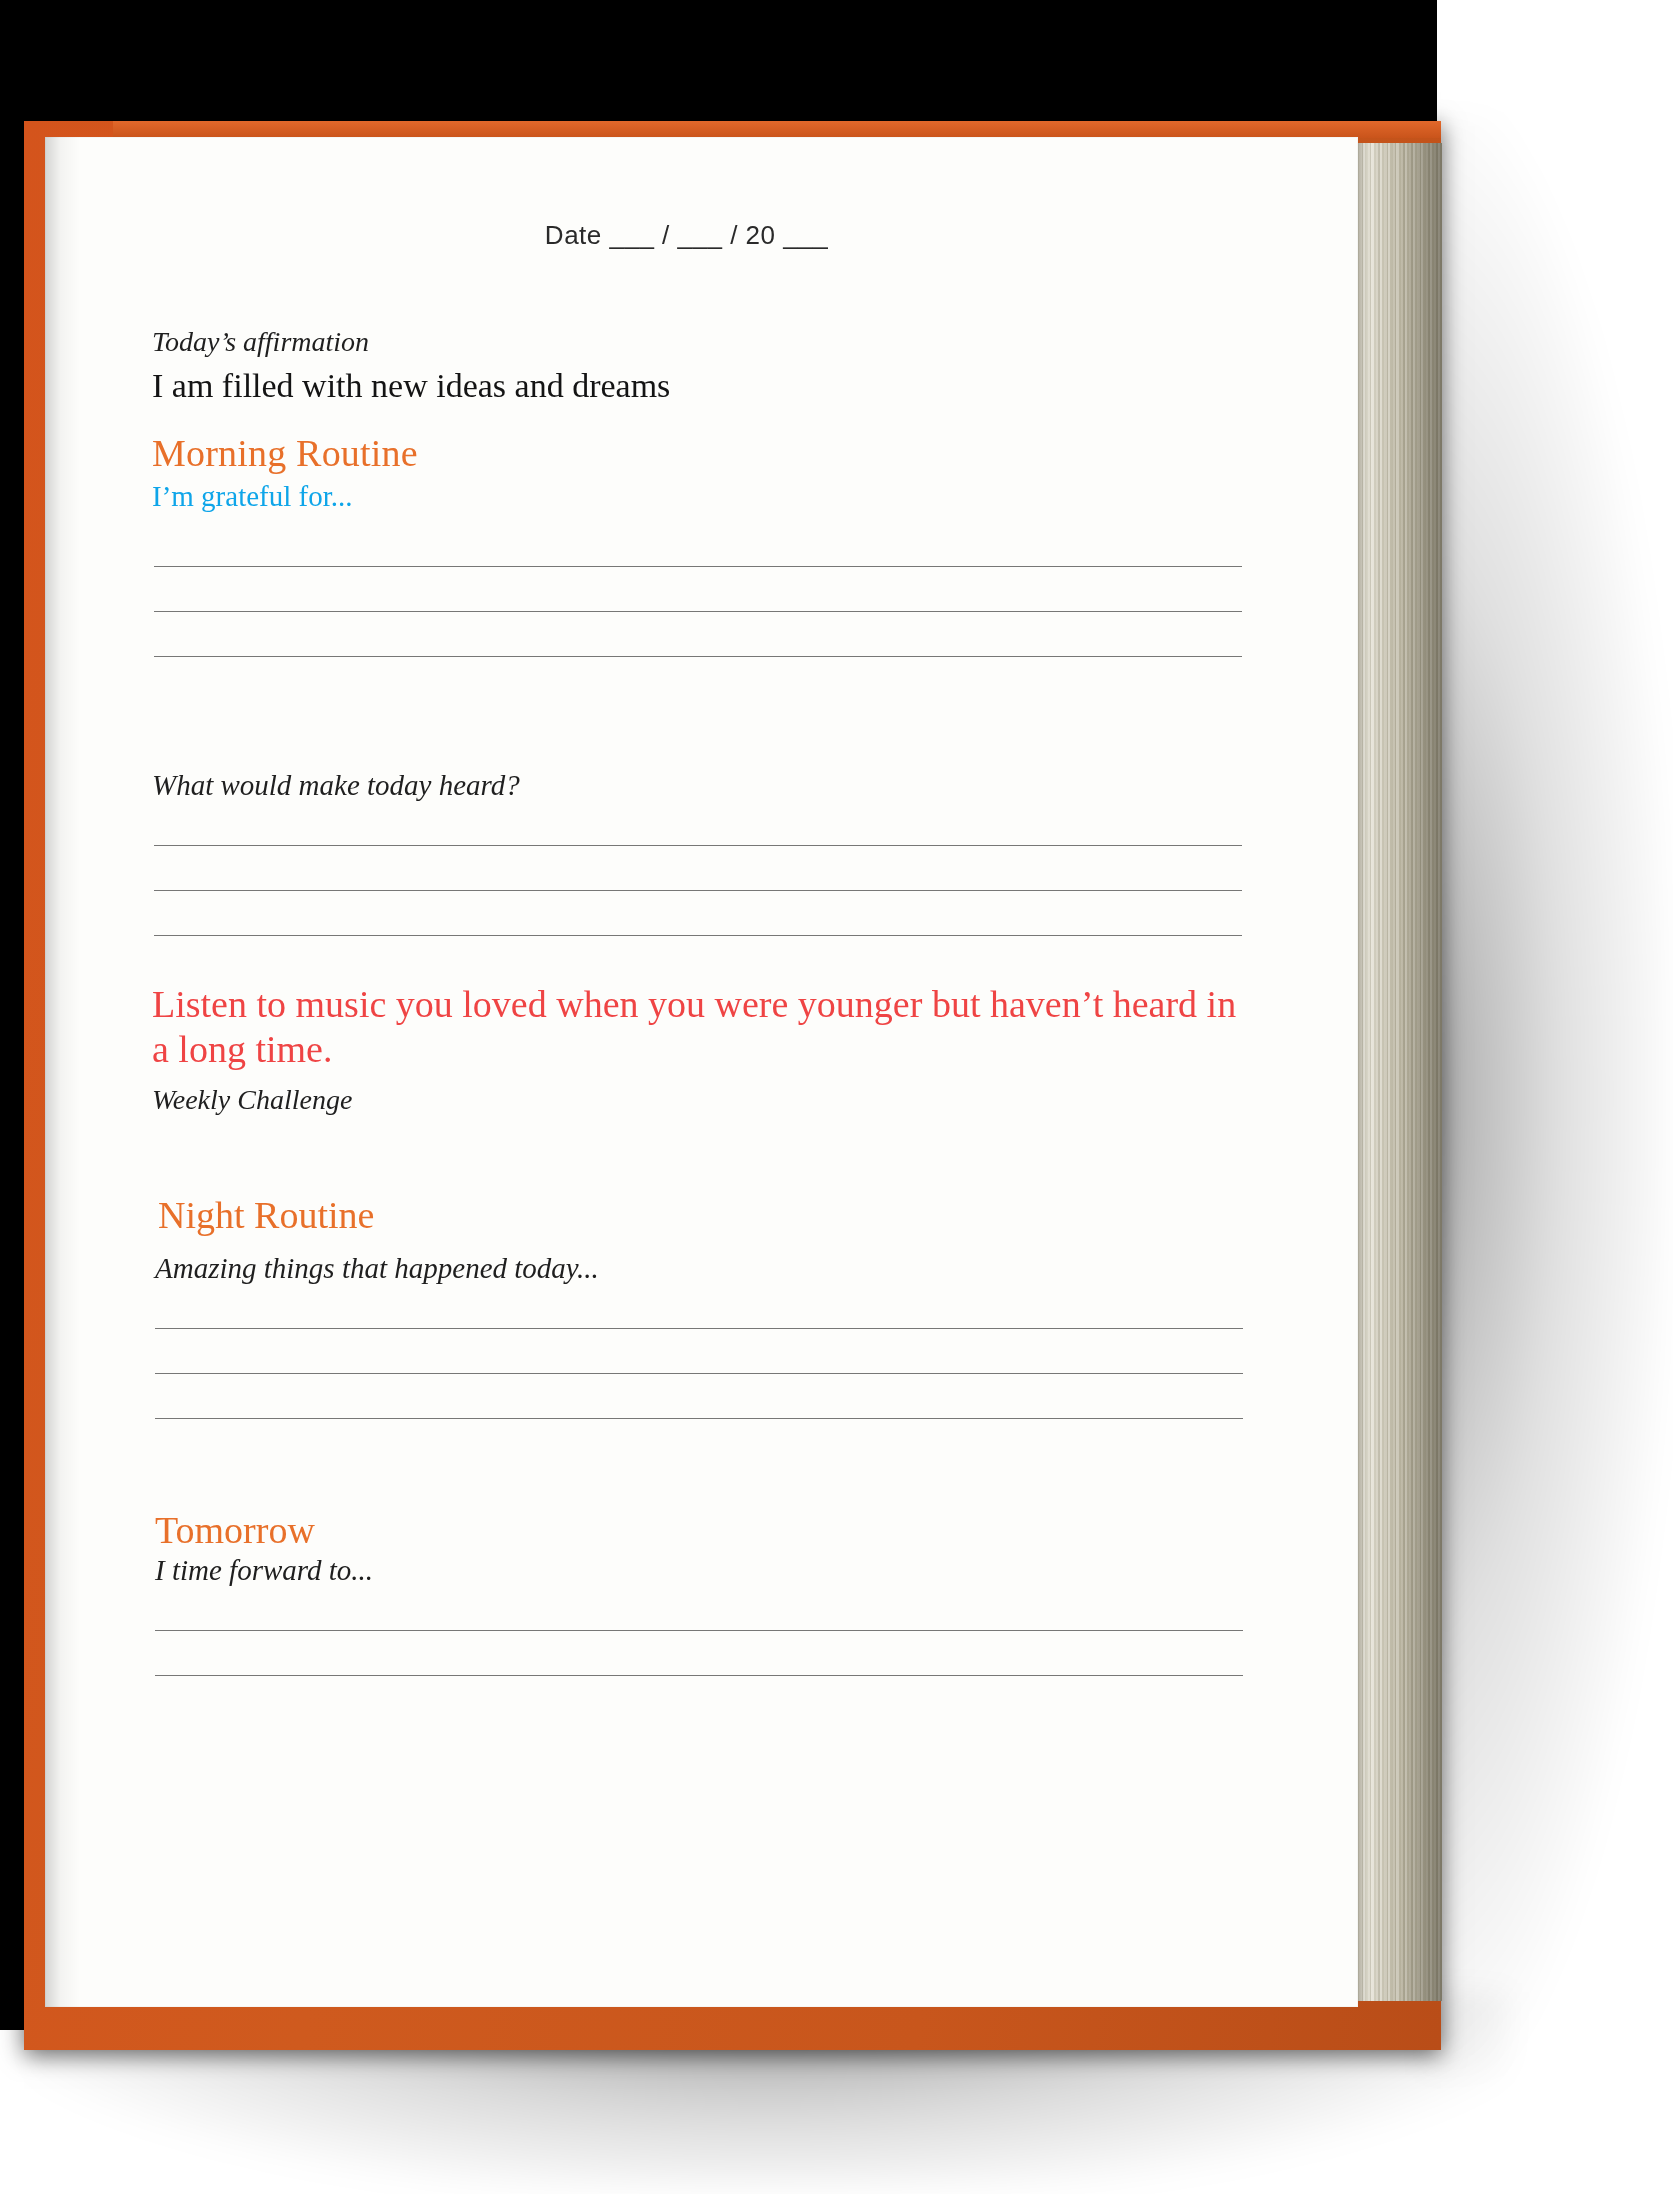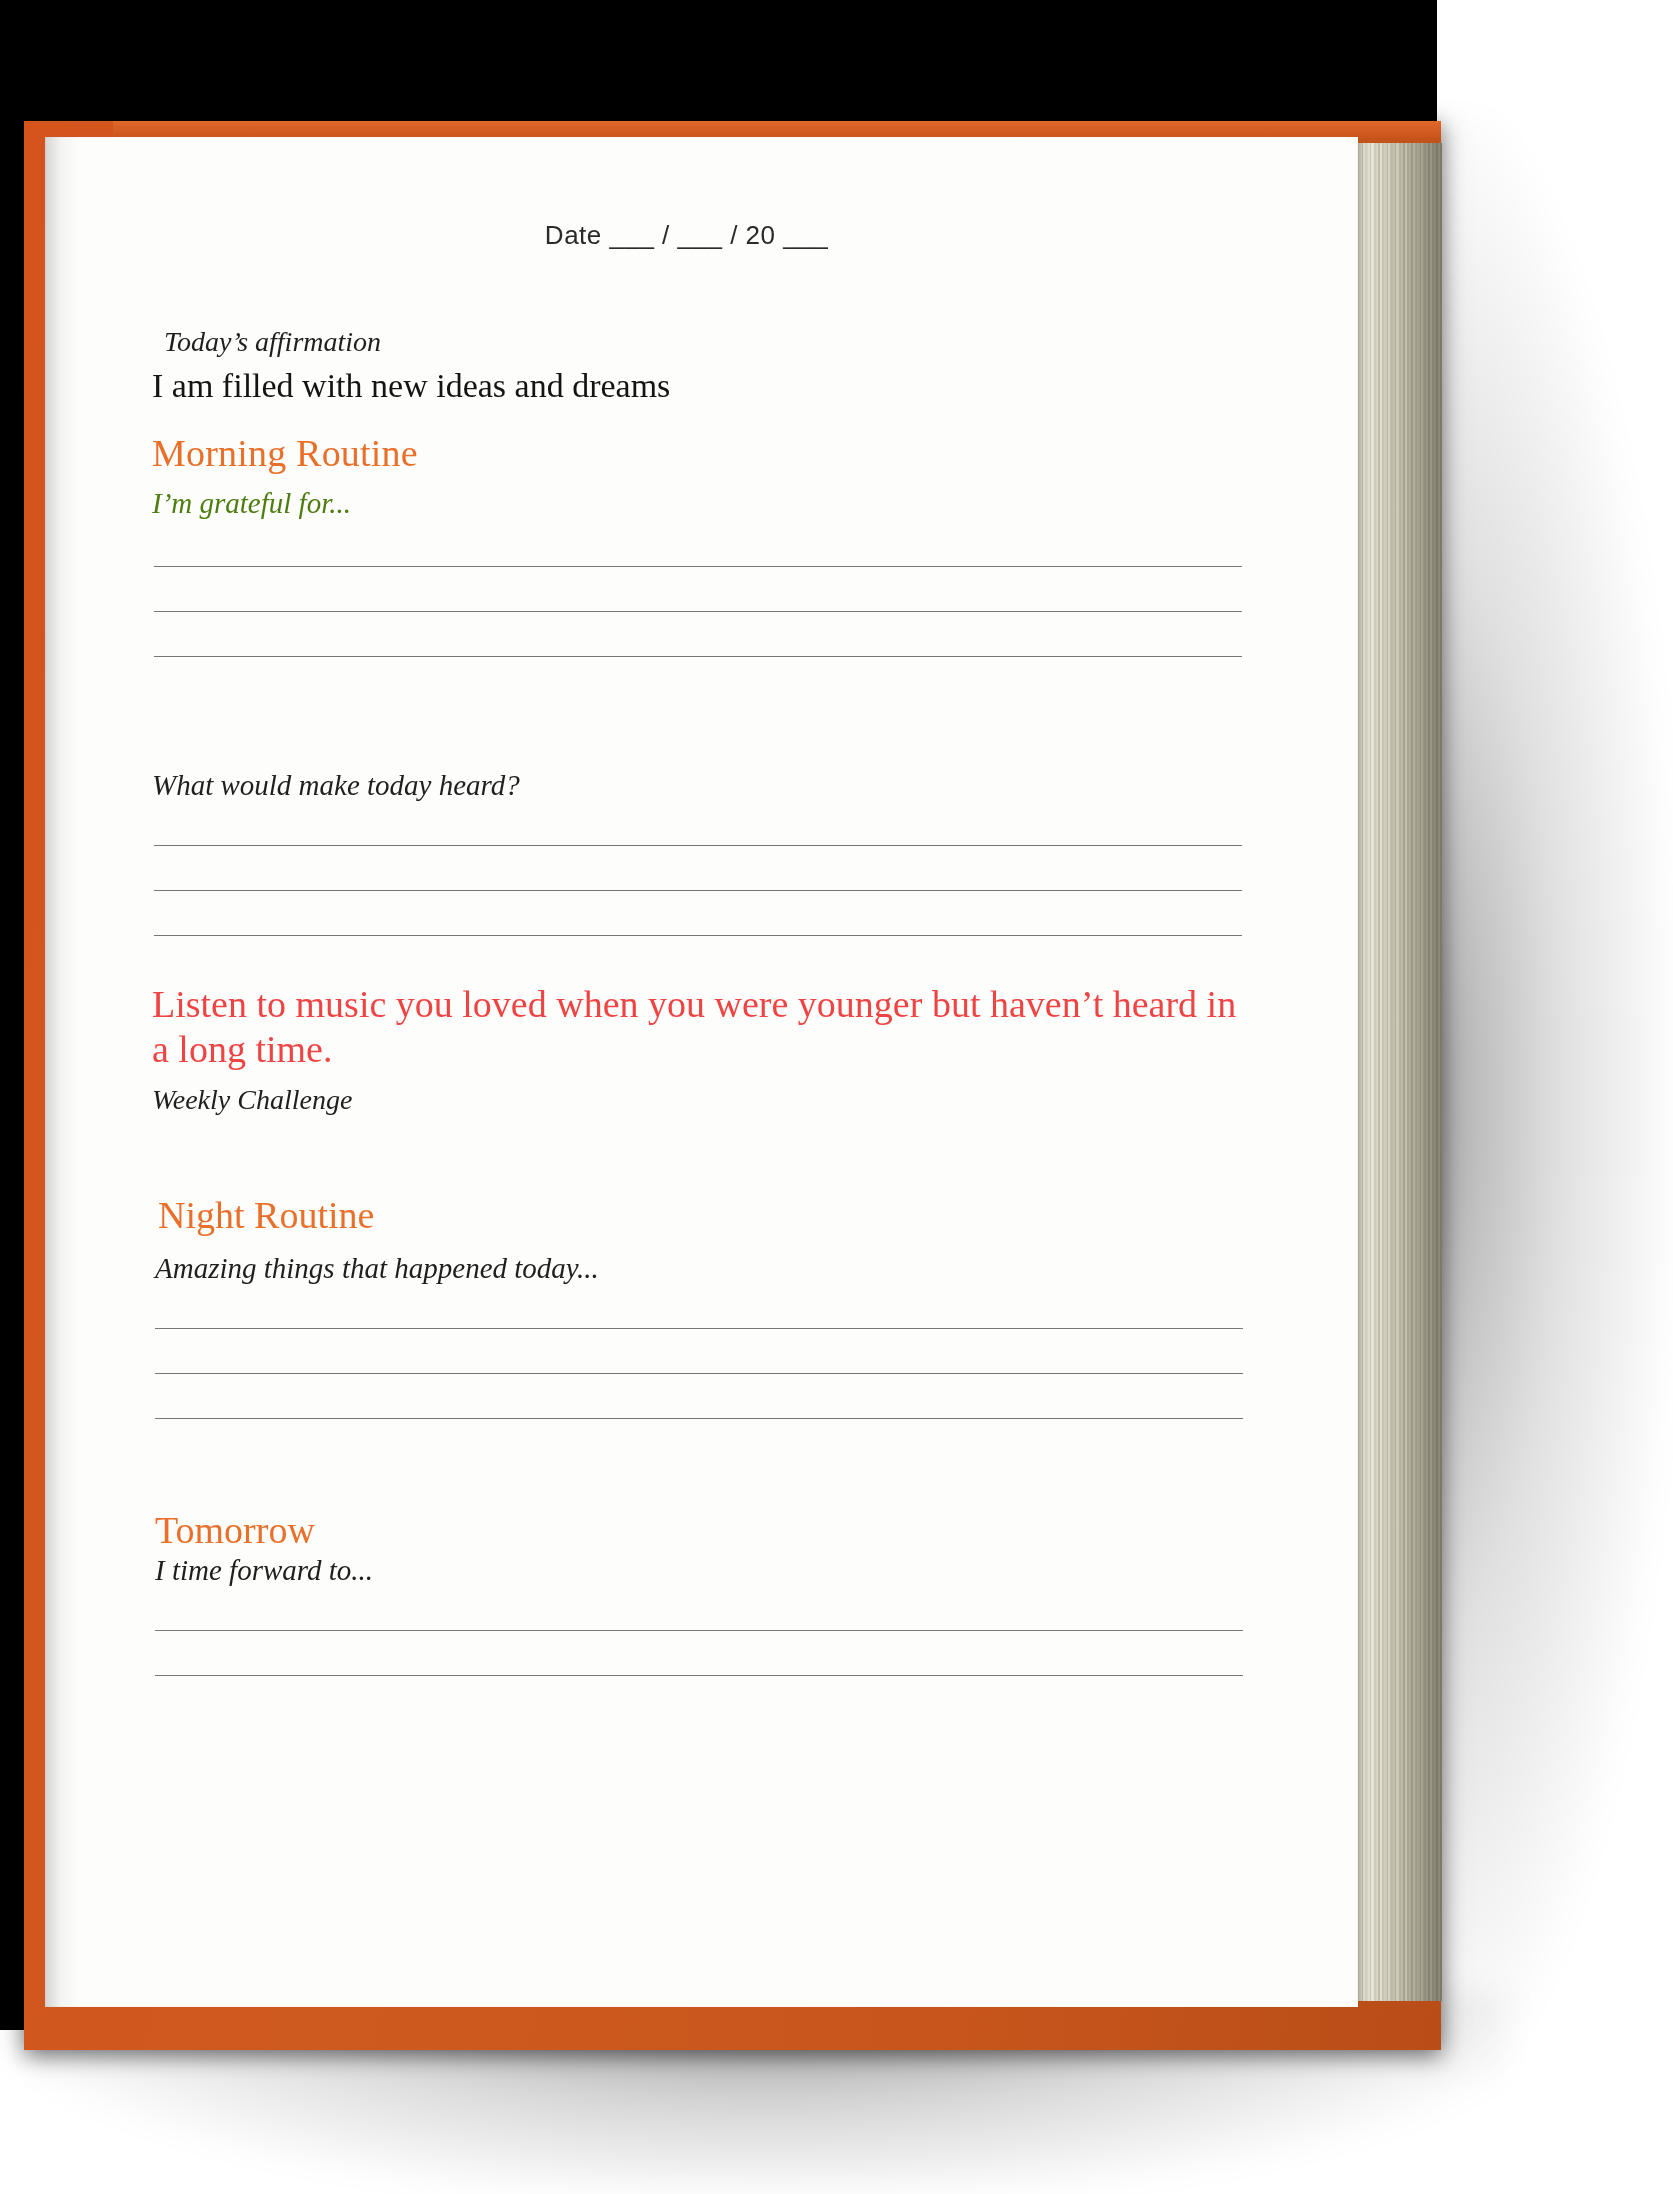--- a/index.html
+++ b/index.html
@@ -154,21 +154,21 @@
   .body-area {
     position: absolute;
     left: 107px;
     top: 0;
     width: 1117px;
   }
 
   .affirm-label {
     position: absolute;
     top: 189px;
-    left: 12px;
+    left: 0;
     font-style: italic;
     font-size: 28px;
     color: #1f1f1f;
   }
   .affirm-text {
     position: absolute;
     top: 230px;
     left: 0;
     font-size: 34px;
     color: #141414;
@@ -177,25 +177,24 @@
   .sec-morning {
     position: absolute;
     top: 294px;
     left: 0;
     font-size: 38px;
     color: #e8702a;
     letter-spacing: 0.2px;
   }
   .prompt-grateful {
     position: absolute;
-    top: 350px;
-    left: 0;
-    font-style: italic;
+    top: 343px;
+    left: 0;
     font-size: 29px;
-    color: #4d7c0f;
+    color: #0ea5e9;
   }
 
   .prompt-great {
     position: absolute;
     top: 632px;
     left: 0;
     font-style: italic;
     font-size: 29px;
     color: #1f1f1f;
   }

